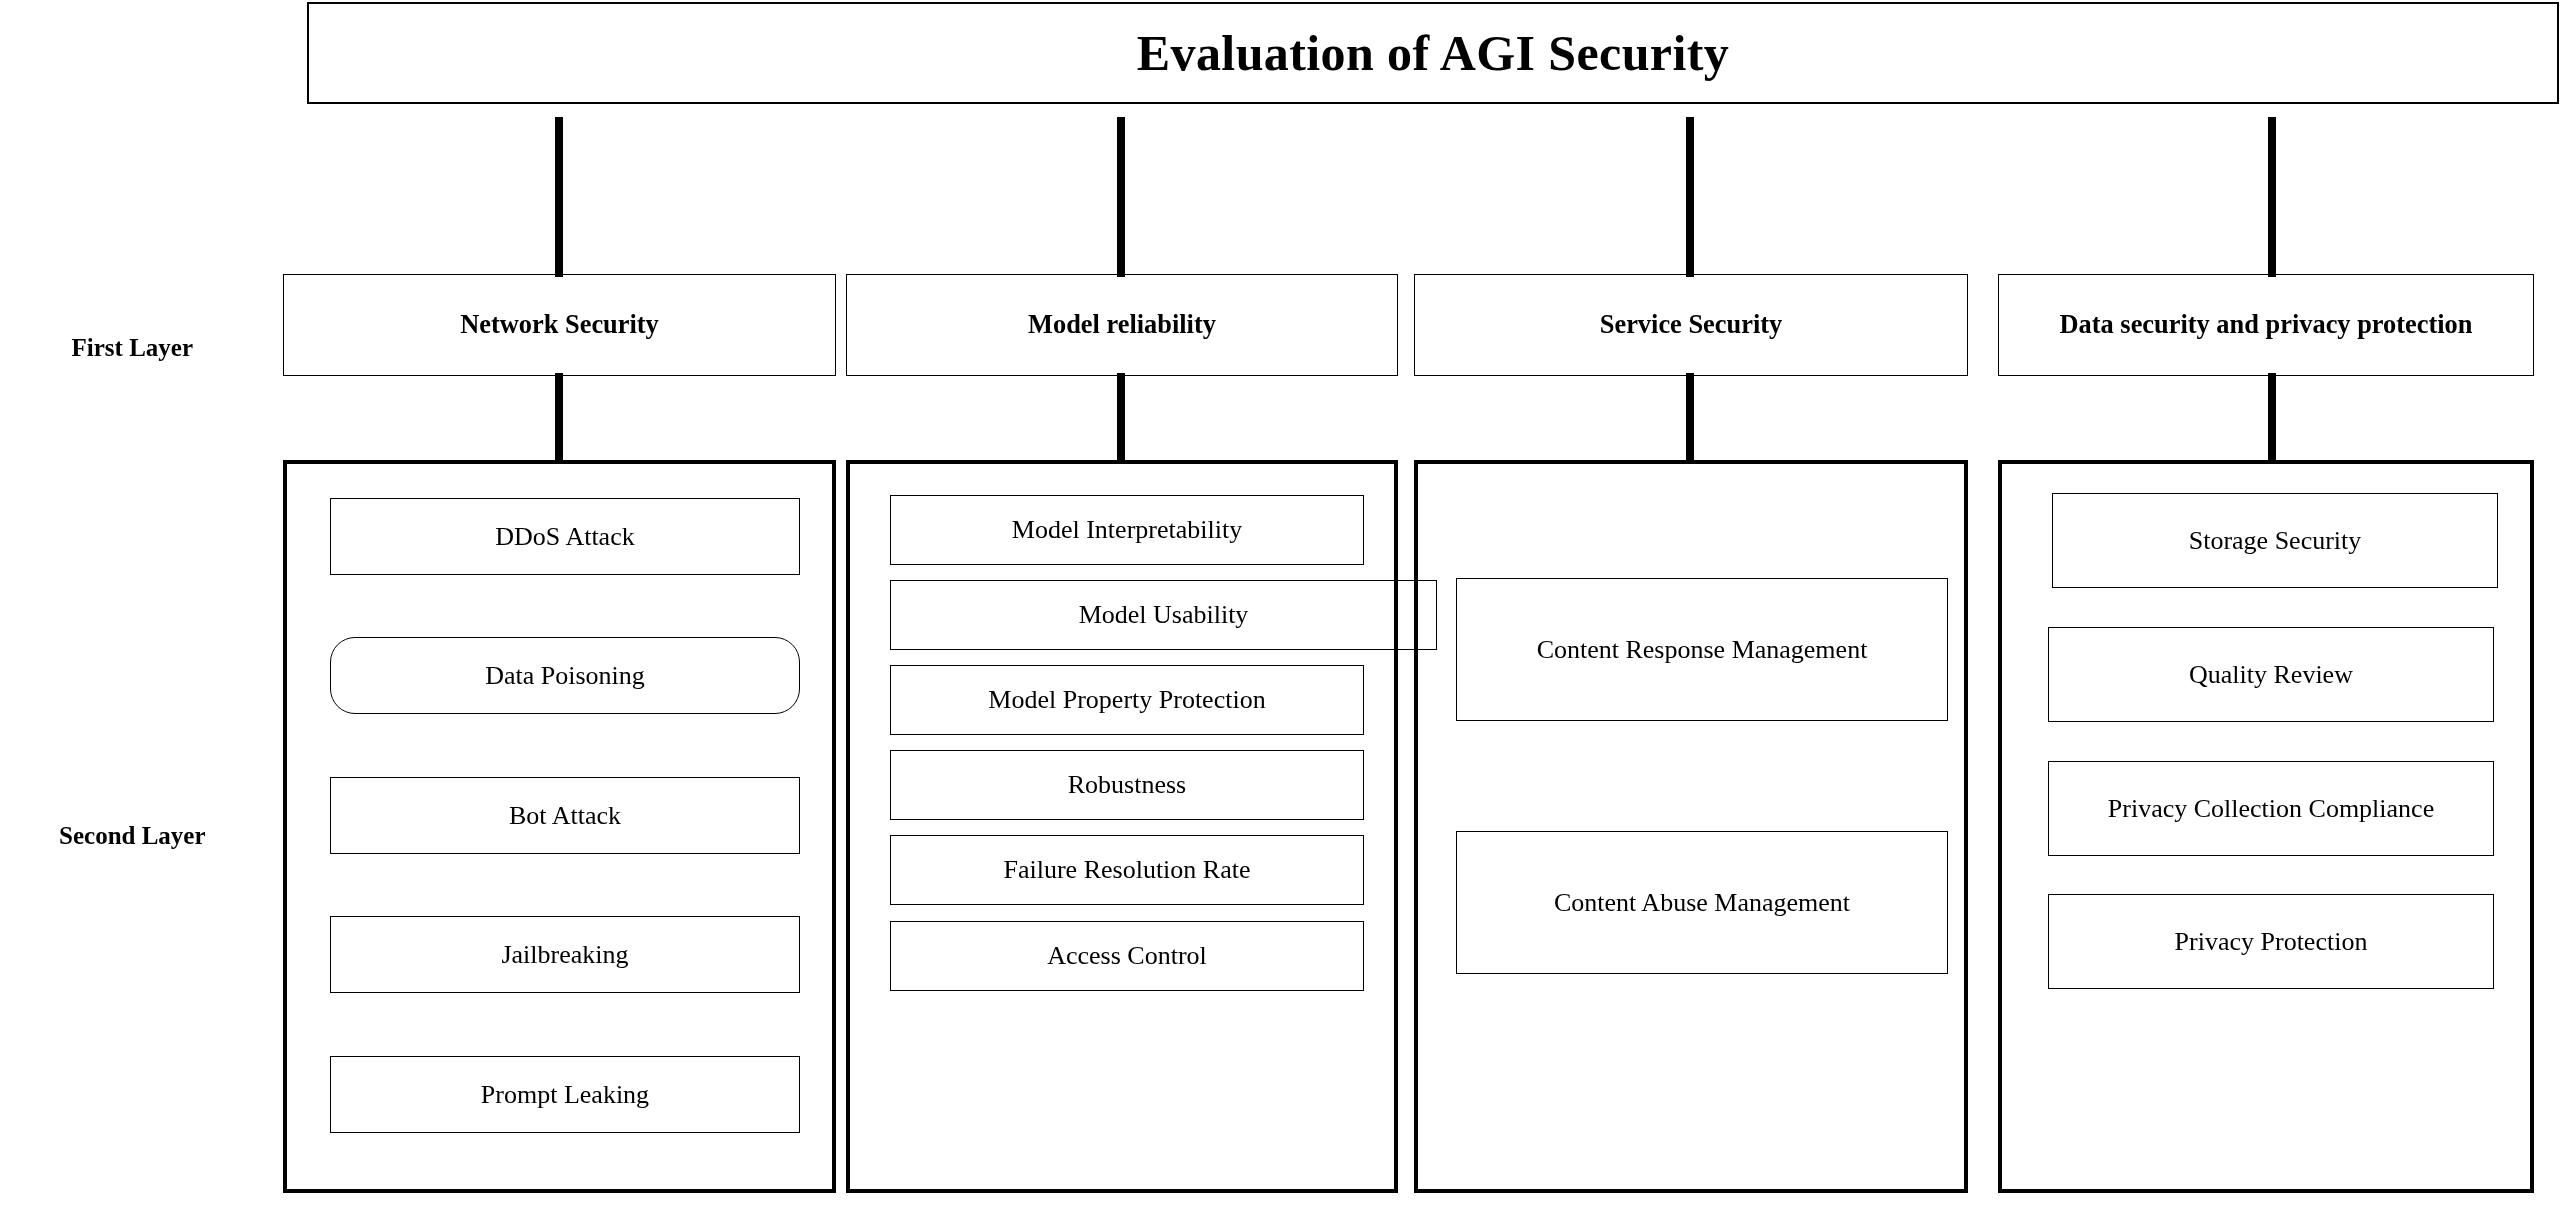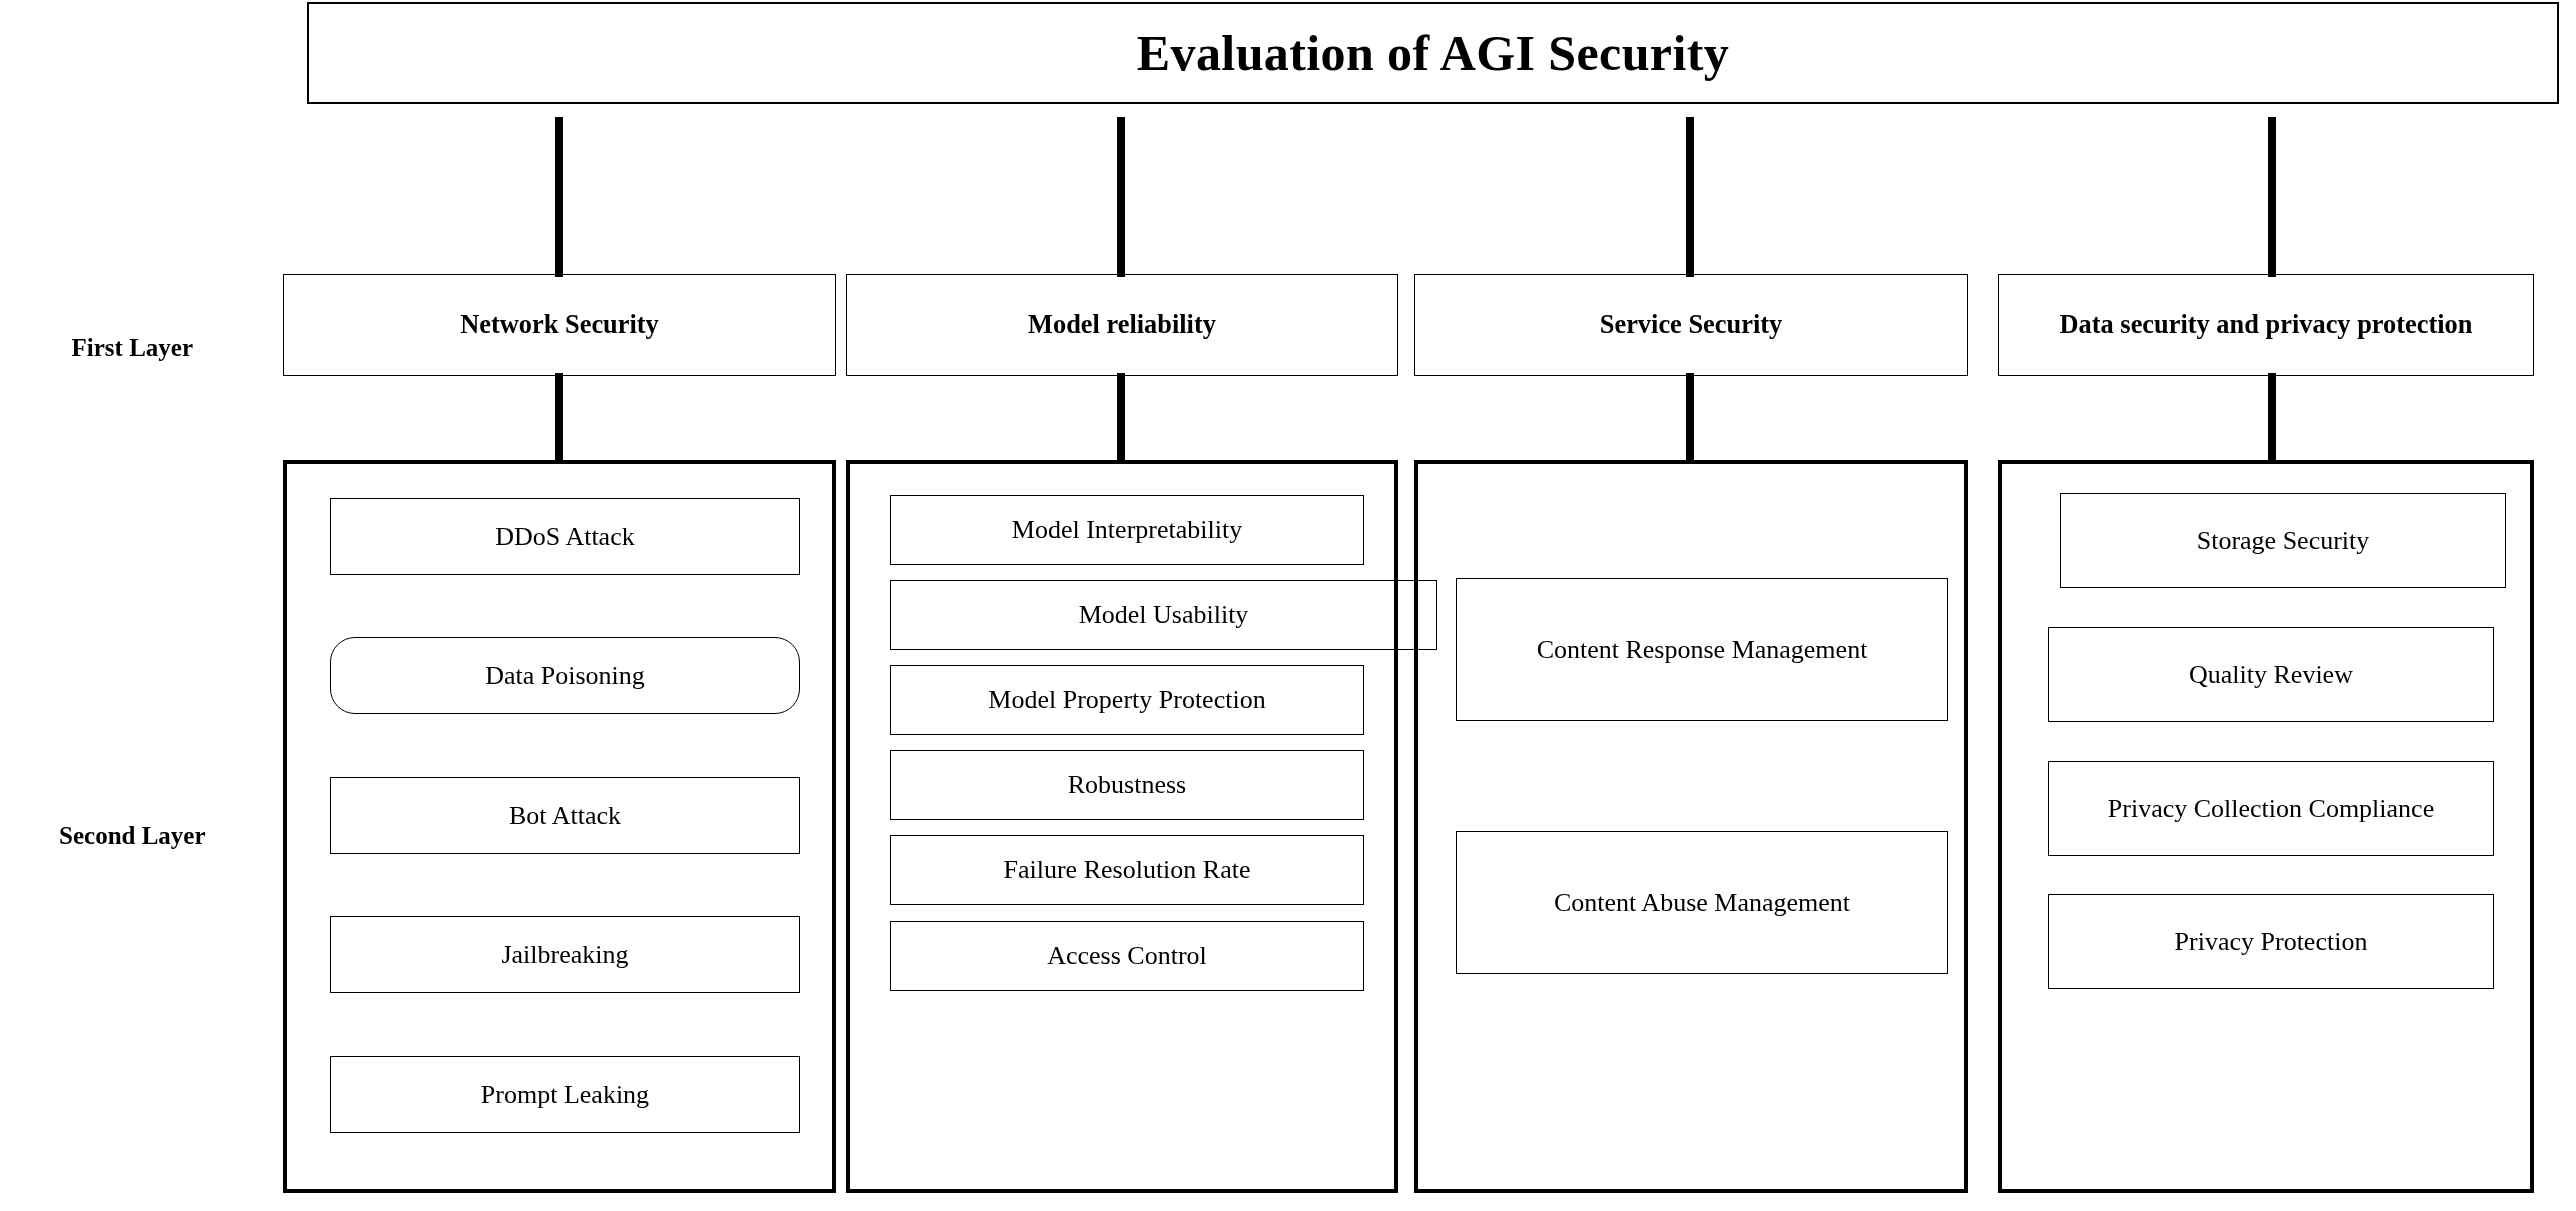--- a/index.html
+++ b/index.html
@@ -191,21 +191,21 @@
           </div>
         </div>
       </div>
       <div class="connector top" style="left: 2268px;"></div>
       <div class="layer1-box" style="left: 1998px; width: 536px;">
         <span class="layer1-text">Data security and privacy protection</span>
       </div>
       <div class="connector mid" style="left: 2268px;"></div>
       <div class="layer2-box" style="left: 1998px; width: 536px;">
         <div class="layer2-inner">
-          <div class="item-box" style="left: 58px; width: 446px; height: 95px; top: 29px;">
+          <div class="item-box" style="left: 50px; width: 446px; height: 95px; top: 29px;">
             <span class="item-text">Storage Security</span>
           </div>
           <div class="item-box" style="left: 46px; width: 446px; height: 95px; top: 163px;">
             <span class="item-text">Quality Review</span>
           </div>
           <div class="item-box" style="left: 46px; width: 446px; height: 95px; top: 297px;">
             <span class="item-text">Privacy Collection Compliance</span>
           </div>
           <div class="item-box" style="left: 46px; width: 446px; height: 95px; top: 430px;">
             <span class="item-text">Privacy Protection</span>

